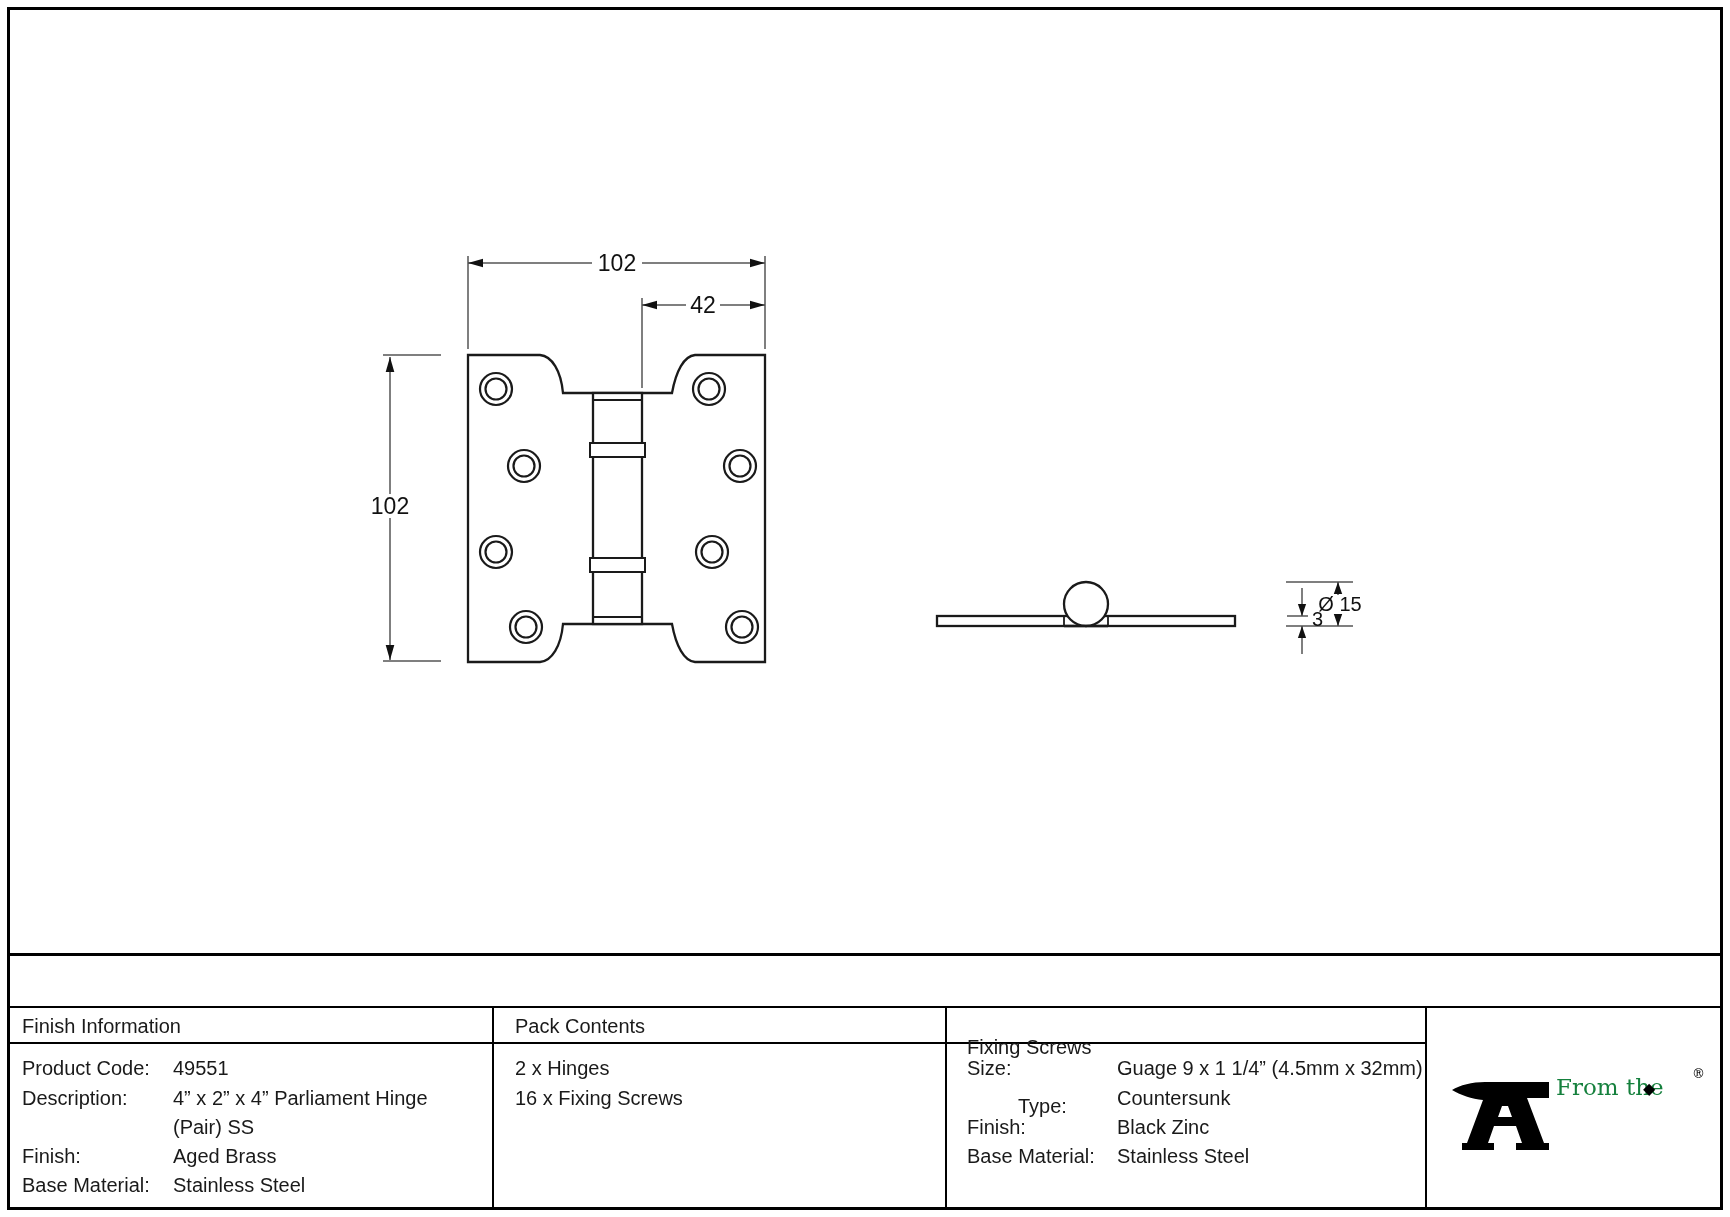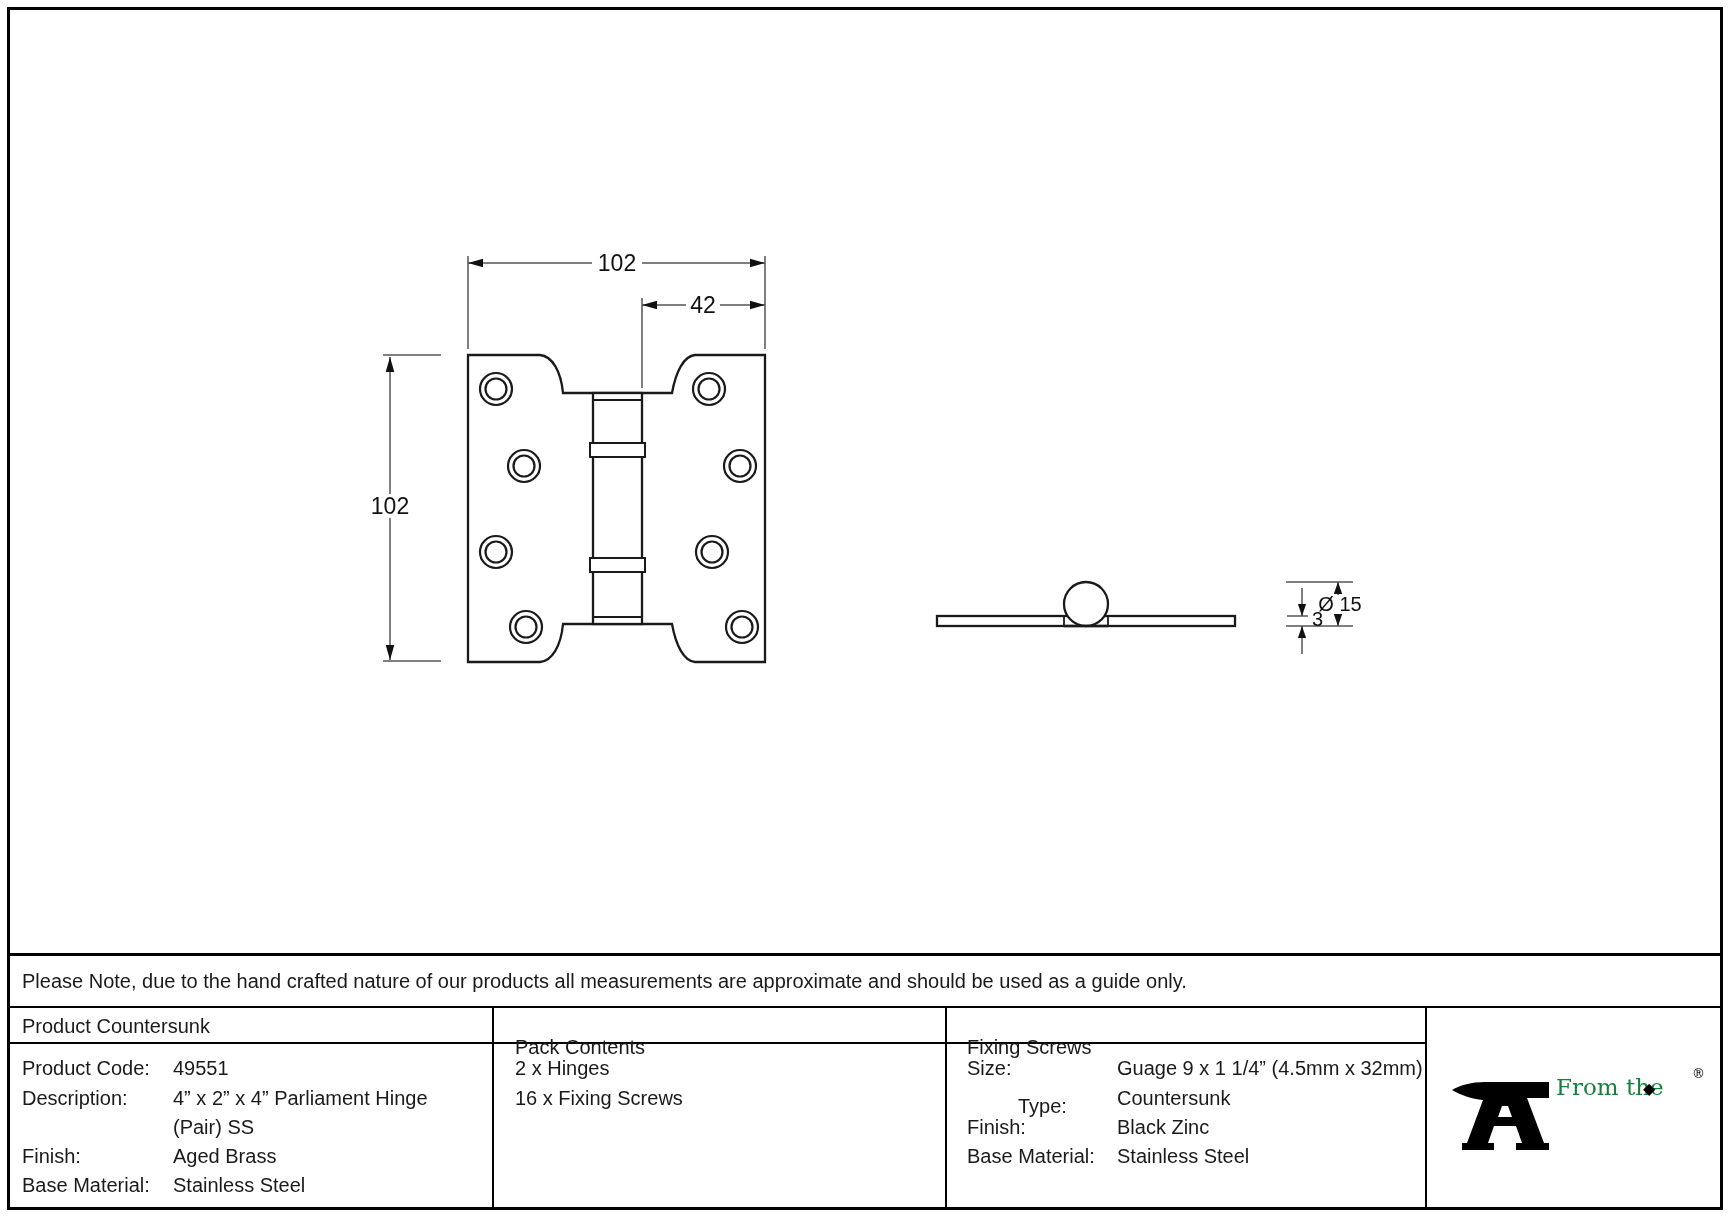--- a/index.html
+++ b/index.html
@@ -136,24 +136,23 @@
   </svg>
 
   <div class="frame"></div>
   <div class="hline" style="left:7px;top:953px;width:1716px;height:3px;"></div>
   <div class="hline" style="left:7px;top:1006px;width:1716px;height:2px;"></div>
   <div class="hline" style="left:7px;top:1042px;width:1419px;height:2px;"></div>
   <div class="vline" style="left:492px;top:1006px;width:2px;height:202px;"></div>
   <div class="vline" style="left:945px;top:1006px;width:2px;height:202px;"></div>
   <div class="vline" style="left:1425px;top:1006px;width:2px;height:202px;"></div>
 
-  <div class="txt" style="left:22px;top:968px;">Please Note, due to the hand crafted nature of our products all measurements are approximate and should be used as a guide only.</div>
 
-  <div class="txt" style="left:22px;top:1013px;">Product Countersunk</div>
-  <div class="txt" style="left:515px;top:1034px;text-align:center;">Pack Contents</div>
+  <div class="txt" style="left:22px;top:1013px;">Finish Information</div>
+  <div class="txt" style="left:515px;top:1013px;text-align:center;">Pack Contents</div>
   <div class="txt" style="left:967px;top:1034px;">Fixing Screws</div>
 
   <div class="txt" style="left:22px;top:1055px;">Product Code:</div>
   <div class="txt" style="left:173px;top:1055px;">49551</div>
   <div class="txt" style="left:22px;top:1085px;">Description:</div>
   <div class="txt" style="left:173px;top:1085px;">4” x 2” x 4” Parliament Hinge</div>
   <div class="txt" style="left:173px;top:1114px;">(Pair) SS</div>
   <div class="txt" style="left:22px;top:1143px;">Finish:</div>
   <div class="txt" style="left:173px;top:1143px;">Aged Brass</div>
   <div class="txt" style="left:22px;top:1172px;">Base Material:</div>

